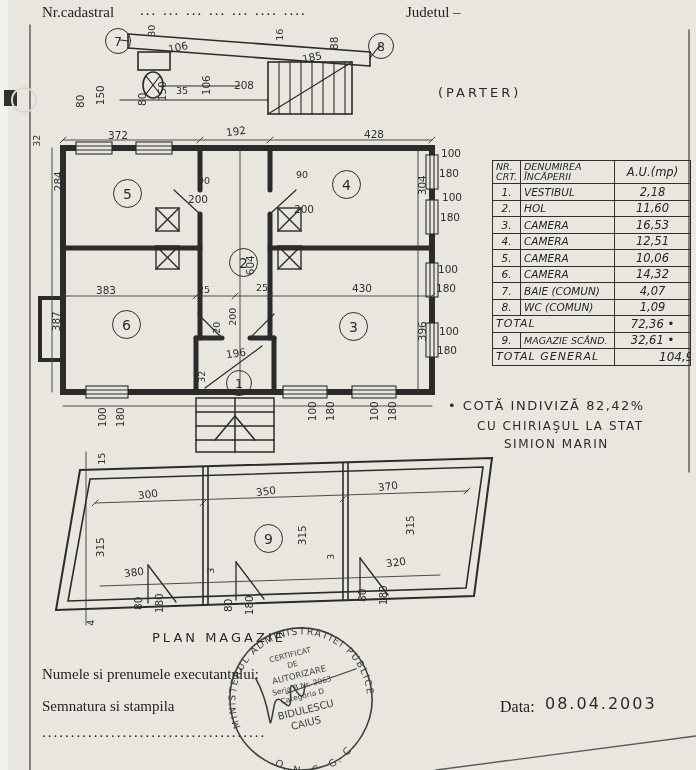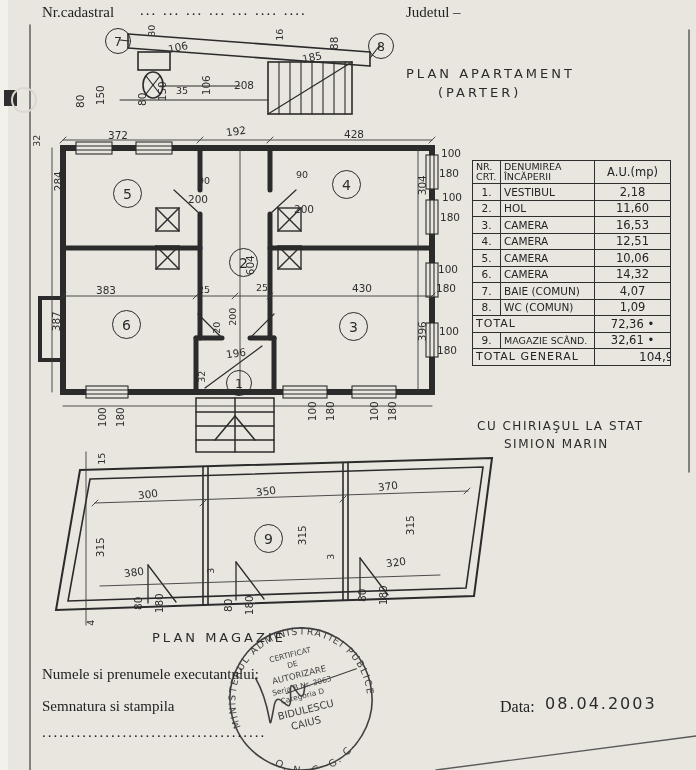--- a/index.html
+++ b/index.html
@@ -17,22 +17,22 @@
   .dim.v { transform:rotate(-90deg); transform-origin:center; }
   .dim.r8 { transform:rotate(-8deg); }
   .dim.r12 { transform:rotate(-12deg); }
   .dim.sm { font-size:9.5px; }
 
   .circle-num { position:absolute; width:24px; height:24px; border:1.6px solid #2b2b2b; border-radius:50%;
     display:flex; align-items:center; justify-content:center;
     font-family:"DejaVu Sans",sans-serif; font-size:12.5px; color:#2b2b2b; background:transparent; }
   .circle-num.big { width:27px; height:27px; font-size:14px; }
 
-  table.areas { position:absolute; left:472px; top:160px; width:198px; border-collapse:collapse;
-    font-family:"DejaVu Sans",sans-serif; font-size:10.5px; color:#242424; table-layout:fixed; }
+  table.areas { position:absolute; left:492px; top:160px; width:198px; border-collapse:collapse;
+    font-family:"DejaVu Sans",sans-serif; font-size:10.5px; color:#242424; table-layout:fixed;font-style:italic; }
   table.areas td { border:1.6px solid #2e2e2e; padding:0 3px; height:15.5px; overflow:hidden; }
   table.areas td.hdr { white-space:pre-line; font-size:9.5px; height:22px; line-height:1.1; }
   table.areas td.num { text-align:center; }
   table.areas td.val { text-align:center; font-size:11.5px; }
   table.areas td.tot { font-size:11px; letter-spacing:1px; }
   .col-nr { width:28px; } .col-name { width:94px; } .col-area { width:76px; }
 
   .dots-line { letter-spacing:2px; }
 </style>
 </head>
@@ -218,36 +218,35 @@
       <text x="303" y="699" font-size="7.5">Categoria D</text>
       <text x="303" y="714" font-size="10">BIDULESCU</text>
       <text x="300" y="727" font-size="10">CAIUS</text>
     </g>
   </svg>
 
   <span class="typed" style="left:42px; top:4px;">Nr.cadastral</span>
   <span class="typed" style="left:140px; top:2px; letter-spacing:2px;">...  ...  ...  ...  ...  ....  ....</span>
   <span class="typed" style="left:406px; top:4px;">Judetul –</span>
 
-  <span class="hw plan-title" style="left:406px; top:66px;">PLAN APARTAMENT</span>
   <span class="hw plan-title" style="left:438px; top:85px;">(PARTER)</span>
 
   <span class="circle-num" style="left:105px; top:28px;">7</span>
   <span class="circle-num" style="left:368px; top:33px;">8</span>
 
   <span class="circle-num big" style="left:113px; top:179px;">5</span>
   <span class="circle-num big" style="left:112px; top:310px;">6</span>
   <span class="circle-num big" style="left:229px; top:248px;">2</span>
   <span class="circle-num big" style="left:332px; top:170px;">4</span>
   <span class="circle-num big" style="left:339px; top:312px;">3</span>
   <span class="circle-num" style="left:226px; top:370px;">1</span>
 
   <span class="dim" style="left:108px; top:130px;">372</span>
   <span class="dim r8" style="left:226px; top:126px;">192</span>
-  <span class="dim" style="left:344px; top:129px;">428</span>
+  <span class="dim" style="left:364px; top:129px;">428</span>
   <span class="dim v" style="left:48px; top:176px;">284</span>
   <span class="dim v" style="left:46px; top:316px;">387</span>
   <span class="dim v sm" style="left:31px; top:136px;">32</span>
   <span class="dim v" style="left:412px; top:180px;">304</span>
   <span class="dim v" style="left:412px; top:326px;">396</span>
   <span class="dim v" style="left:240px; top:260px;">604</span>
   <span class="dim sm" style="left:198px; top:176px;">90</span>
   <span class="dim" style="left:188px; top:194px;">200</span>
   <span class="dim sm" style="left:296px; top:170px;">90</span>
   <span class="dim" style="left:294px; top:204px;">200</span>
@@ -349,20 +348,21 @@
       <td style="font-size:9.5px;">MAGAZIE SCÂND.</td>
       <td class="val">32,61 •</td>
     </tr>
     <tr>
       <td colspan="2" class="tot">TOTAL GENERAL</td>
       <td class="val" style="font-size:12px;padding-left:44px;">104,97</td>
     </tr>
   </tbody>
     </table>
 
+  <span class="hw note-line" style="left:448px; top:398px; font-size:13px;">• COTĂ INDIVIZĂ 82,42%</span>
   <span class="hw note-line" style="left:477px; top:419px;">CU CHIRIAŞUL LA STAT</span>
   <span class="hw note-line" style="left:504px; top:437px;">SIMION MARIN</span>
 
   <span class="circle-num big" style="left:254px; top:524px;">9</span>
   <span class="hw plan-title" style="left:152px; top:630px;">PLAN MAGAZIE</span>
 
   <span class="dim r8" style="left:138px; top:489px;">300</span>
   <span class="dim r8" style="left:256px; top:486px;">350</span>
   <span class="dim r8" style="left:378px; top:481px;">370</span>
   <span class="dim v" style="left:90px; top:542px;">315</span>

